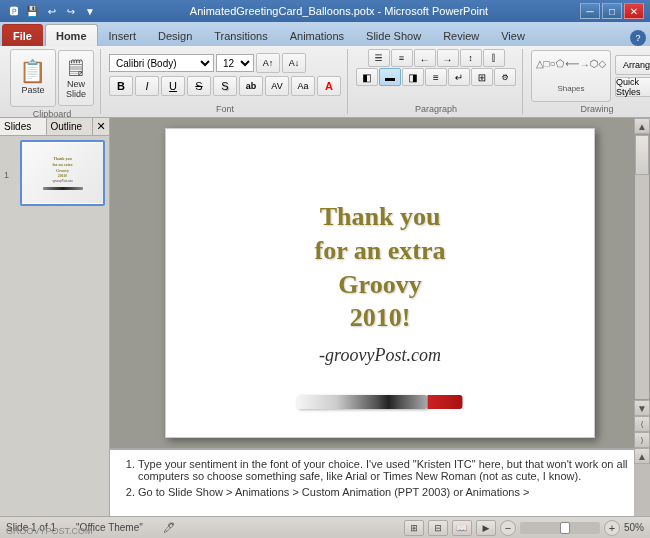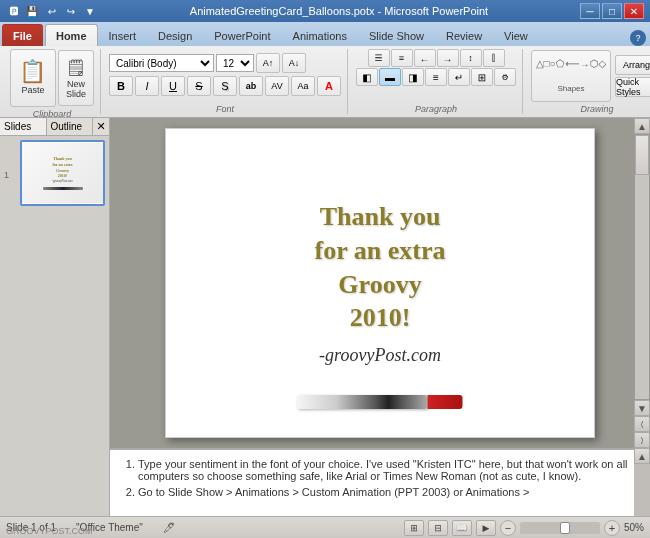--- a/index.html
+++ b/index.html
@@ -66,21 +66,21 @@
     .ribbon-group {
       display: flex;
       flex-direction: column;
       align-items: center;
       border-right: 1px solid #c0c0c0;
       padding: 0 6px;
       min-width: fit-content;
     }
     .ribbon-group:last-child { border-right: none; }
     .ribbon-group-content { display: flex; align-items: center; gap: 2px; flex: 1; }
-    .ribbon-group-label { font-size: 9px; color: #666; padding-top: 2px; font-style: italic; }
+    .ribbon-group-label { font-size: 9px; color: #666; padding-top: 2px; }
 
     .big-btn {
       display: flex;
       flex-direction: column;
       align-items: center;
       justify-content: center;
       width: 46px;
       height: 58px;
       background: linear-gradient(to bottom, #f8f8f8, #e8e8e8);
       border: 1px solid #c0c0c0;
@@ -321,21 +321,21 @@
     <div class="title-btn">□</div>
     <div class="title-btn close">✕</div>
   </div>
 </div>
 
 <div class="ribbon-tabs">
   <div class="ribbon-tab file-tab">File</div>
   <div class="ribbon-tab active">Home</div>
   <div class="ribbon-tab">Insert</div>
   <div class="ribbon-tab">Design</div>
-  <div class="ribbon-tab">PowerPoint</div>
+  <div class="ribbon-tab">Transitions</div>
   <div class="ribbon-tab">Animations</div>
   <div class="ribbon-tab">Slide Show</div>
   <div class="ribbon-tab">Review</div>
   <div class="ribbon-tab">View</div>
   <div style="flex:1; display:flex; align-items:center; justify-content:flex-end; padding-right:4px;">
     <div style="width:16px;height:16px;background:#3a6aa5;border-radius:50%;display:flex;align-items:center;justify-content:center;color:white;font-size:9px;cursor:pointer;">?</div>
   </div>
 </div>
 
 <div class="ribbon-content">

